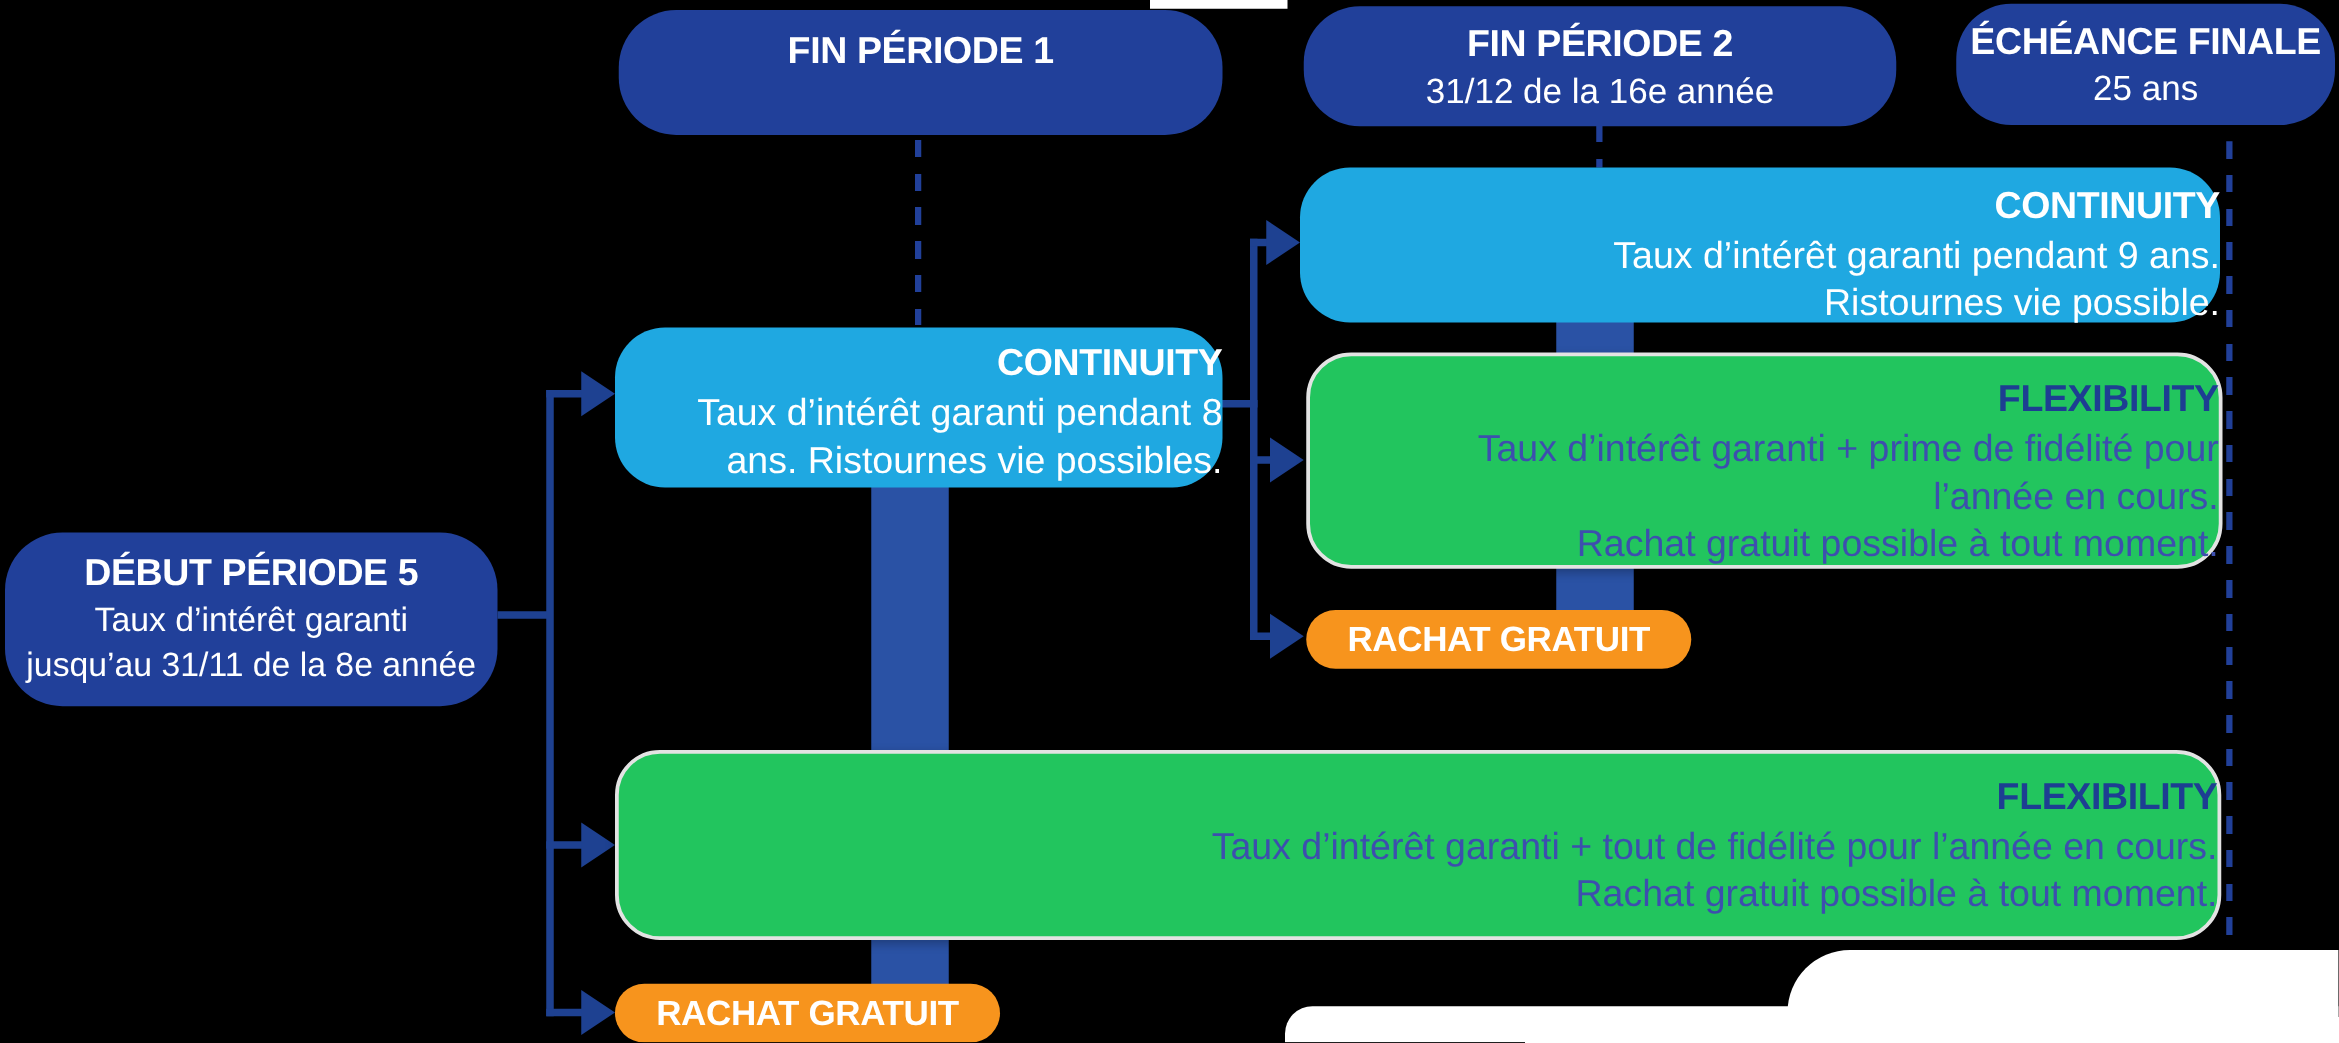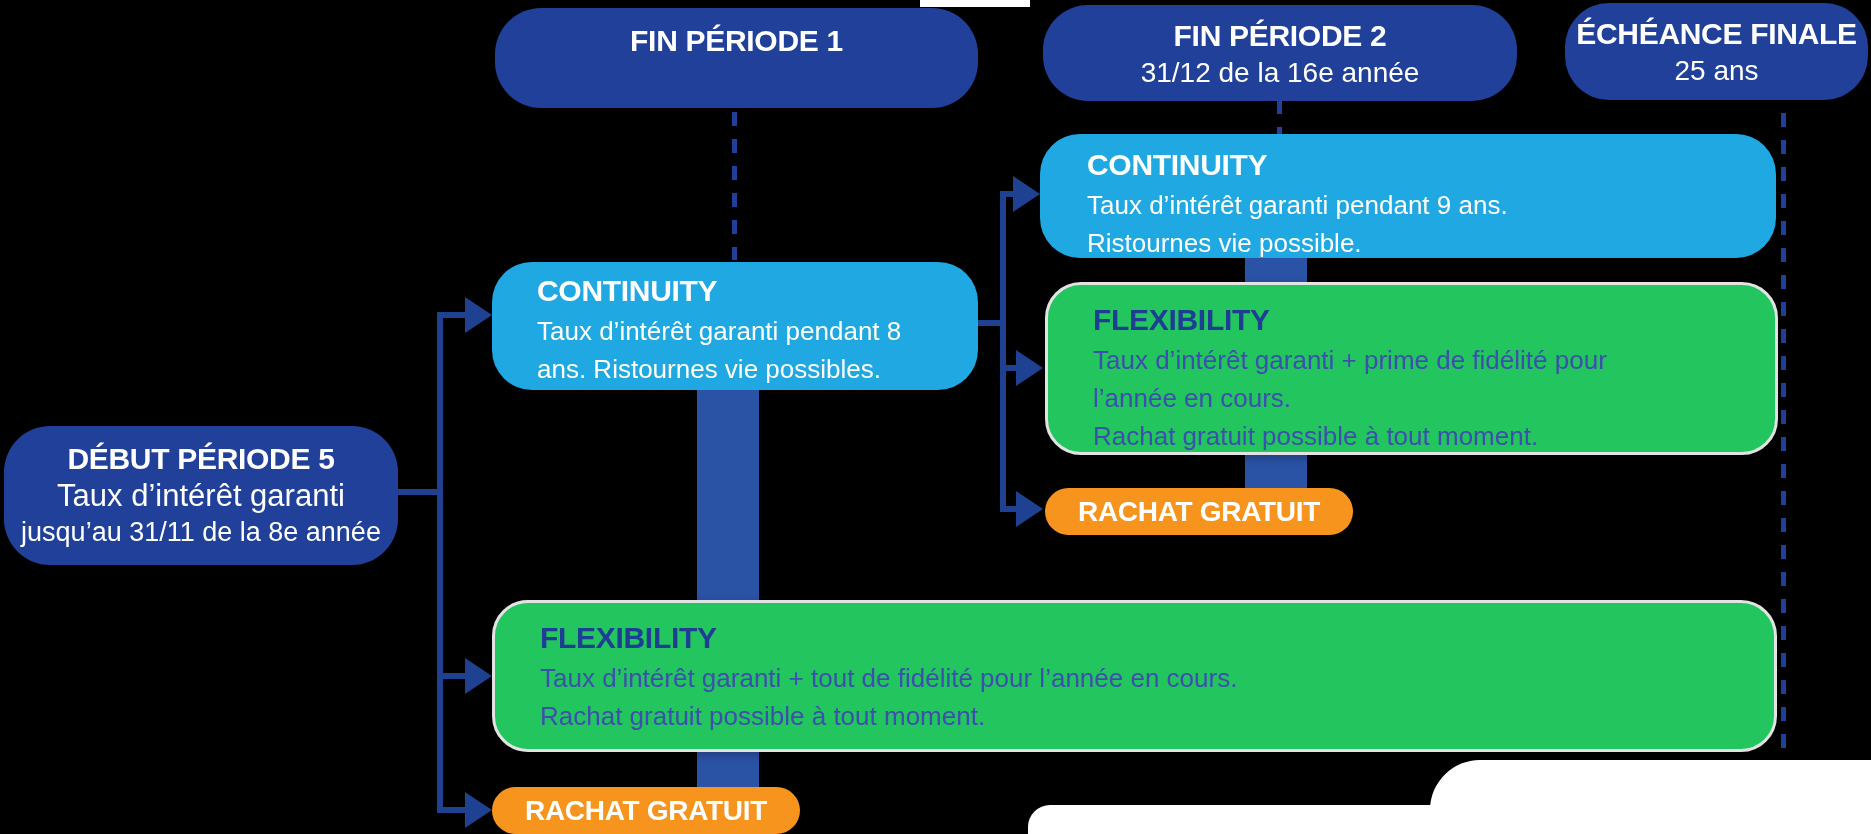--- a/index.html
+++ b/index.html
@@ -2,33 +2,33 @@
 <html><head>
 <meta charset="utf-8">
 <style>
   html,body{margin:0;padding:0;background:#000;}
   #canvas{
     position:relative;width:1871px;height:834px;overflow:hidden;
     background:var(--background,#000);
     font-family:Liberation Sans, sans-serif;
     -webkit-font-smoothing:antialiased;
   }
-  .abs{position:absolute;box-sizing:border-box;}
+  .abs{position:absolute;box-sizing:border-box;text-align:right;}
 
   
   .pill-navy{background:var(--navy);color:#fff;text-align:center;}
   .pill-title{font-size:30px;font-weight:bold;line-height:38px;letter-spacing:-0.3px;}
   .pill-sub{font-size:28px;line-height:36px;}
 
   
   .box-cyan{background:var(--cyan);color:#fff;}
   
   .box-white{background:#22c55e;border:3px solid var(--box_border);box-shadow:0 3px 8px rgba(0,0,0,.25);}
   .box-title{font-size:30px;font-weight:bold;line-height:42px;letter-spacing:-0.3px;}
-  .box-line{font-size:26px;line-height:38px;}
+  .box-line{font-size:30px;line-height:38px;}
   .flex-title{color:var(--flex_title);}
   .flex-line{color:var(--flex_body);}
 
   
   .pill-orange{background:var(--orange);color:#fff;font-weight:bold;font-size:28px;
     display:flex;align-items:center;justify-content:center;border-radius:24px;letter-spacing:-0.3px;}
 
   
   .line{background:var(--line);}
   .dash{width:5px;background:repeating-linear-gradient(to bottom,var(--navy) 0 14px,transparent 14px 27px);}
@@ -61,21 +61,21 @@
 
   <div class="abs dash z0" style="left:732px;top:112px;height:148px;"></div>
   <div class="abs dash z0" style="left:1277px;top:100px;height:34px;"></div>
   <div class="abs dash z0" style="left:1781px;top:113px;height:645px;"></div>
 
   <div class="abs bar z1" style="left:697px;top:380px;height:415px;"></div>
   <div class="abs bar z1" style="left:1245px;top:250px;height:245px;"></div>
 
   <div class="abs pill-navy z2" style="left:4px;top:426px;width:394px;height:139px;border-radius:46px;padding-top:14px;">
     <div class="pill-title">DÉBUT PÉRIODE 5</div>
-    <div class="pill-sub" style="font-size:31px;">Taux d’intérêt garanti</div>
+    <div class="pill-sub" style="font-size:27px;">Taux d’intérêt garanti</div>
     <div class="pill-sub" style="font-size:27px;">jusqu’au 31/11 de la 8e année</div>
   </div>
 
   <div class="abs box-cyan z2" style="left:492px;top:262px;width:486px;height:128px;border-radius:40px;padding:8px 0 0 45px;">
     <div class="box-title">CONTINUITY</div>
     <div class="box-line">Taux d’intérêt garanti pendant 8</div>
     <div class="box-line">ans. Ristournes vie possibles.</div>
   </div>
 
   <div class="abs box-white z2" style="left:492px;top:600px;width:1285px;height:152px;border-radius:36px;padding:14px 0 0 45px;">

